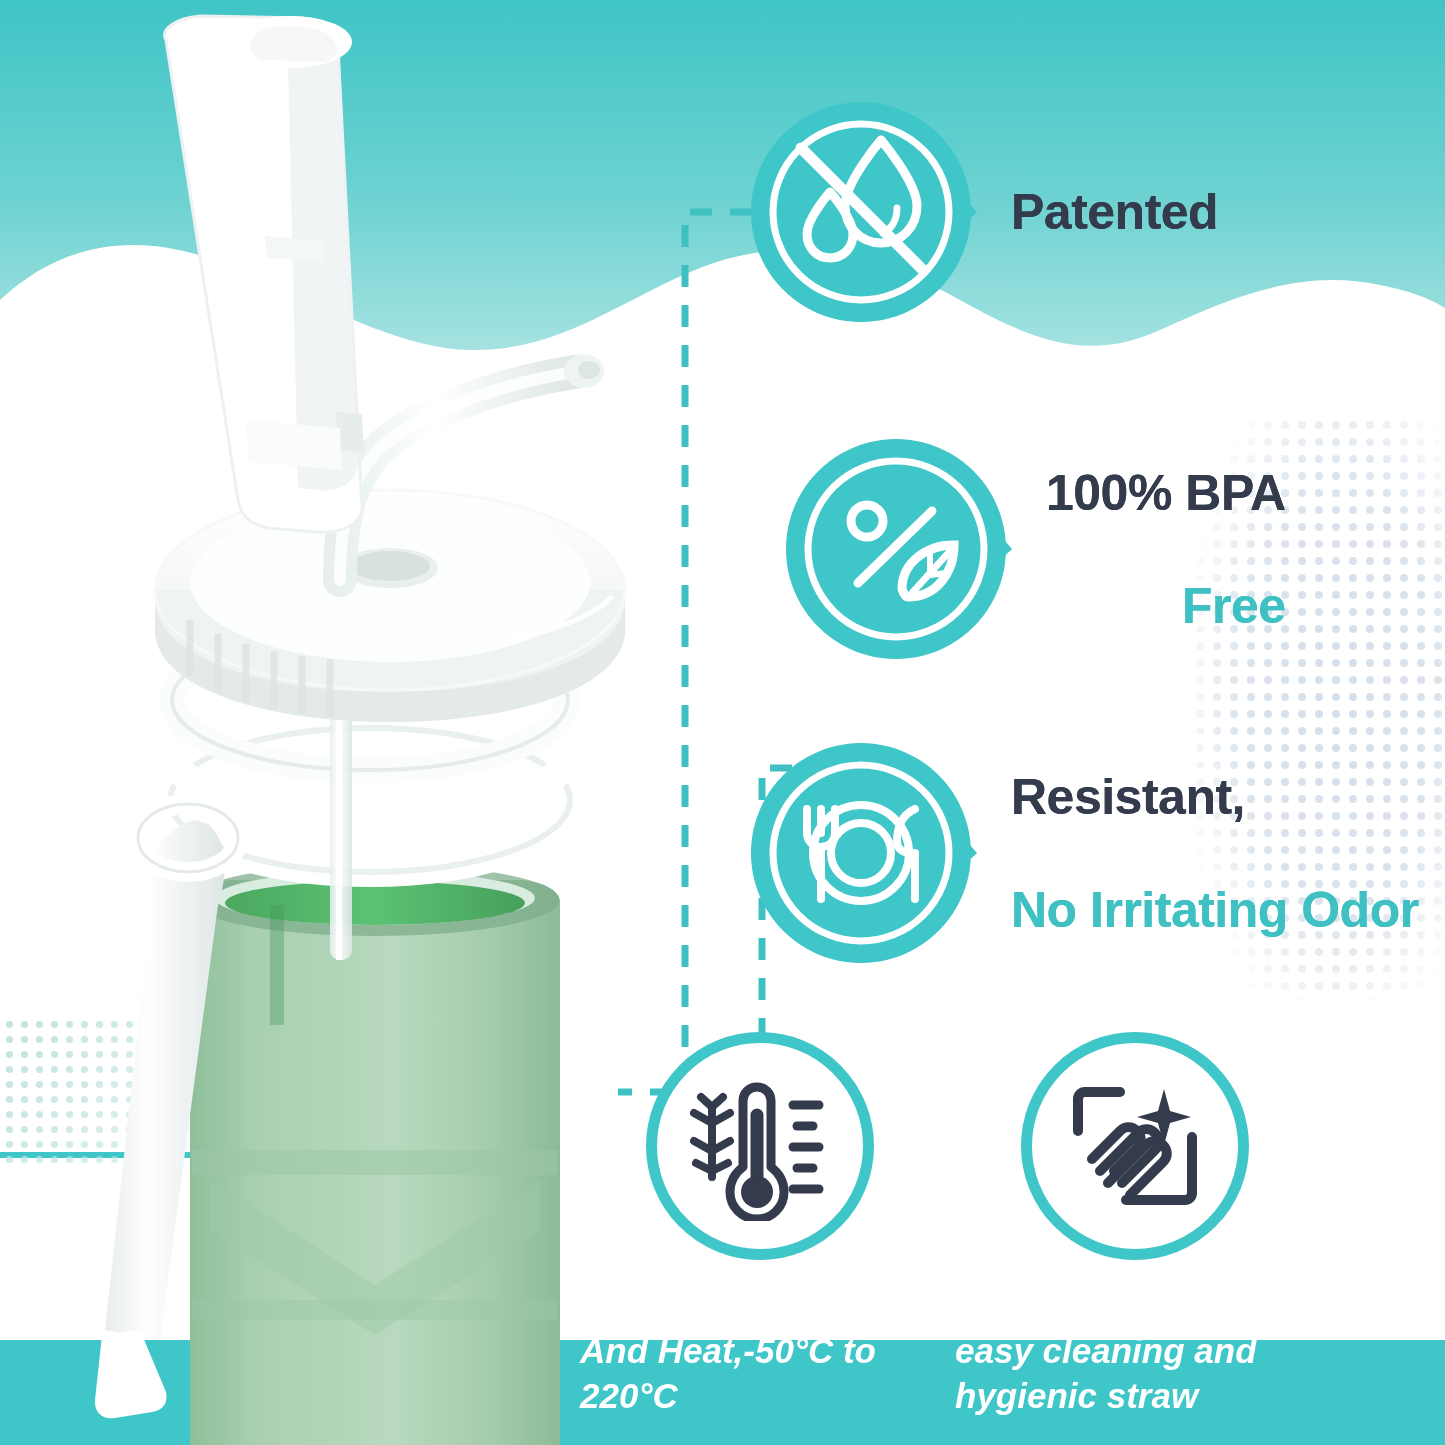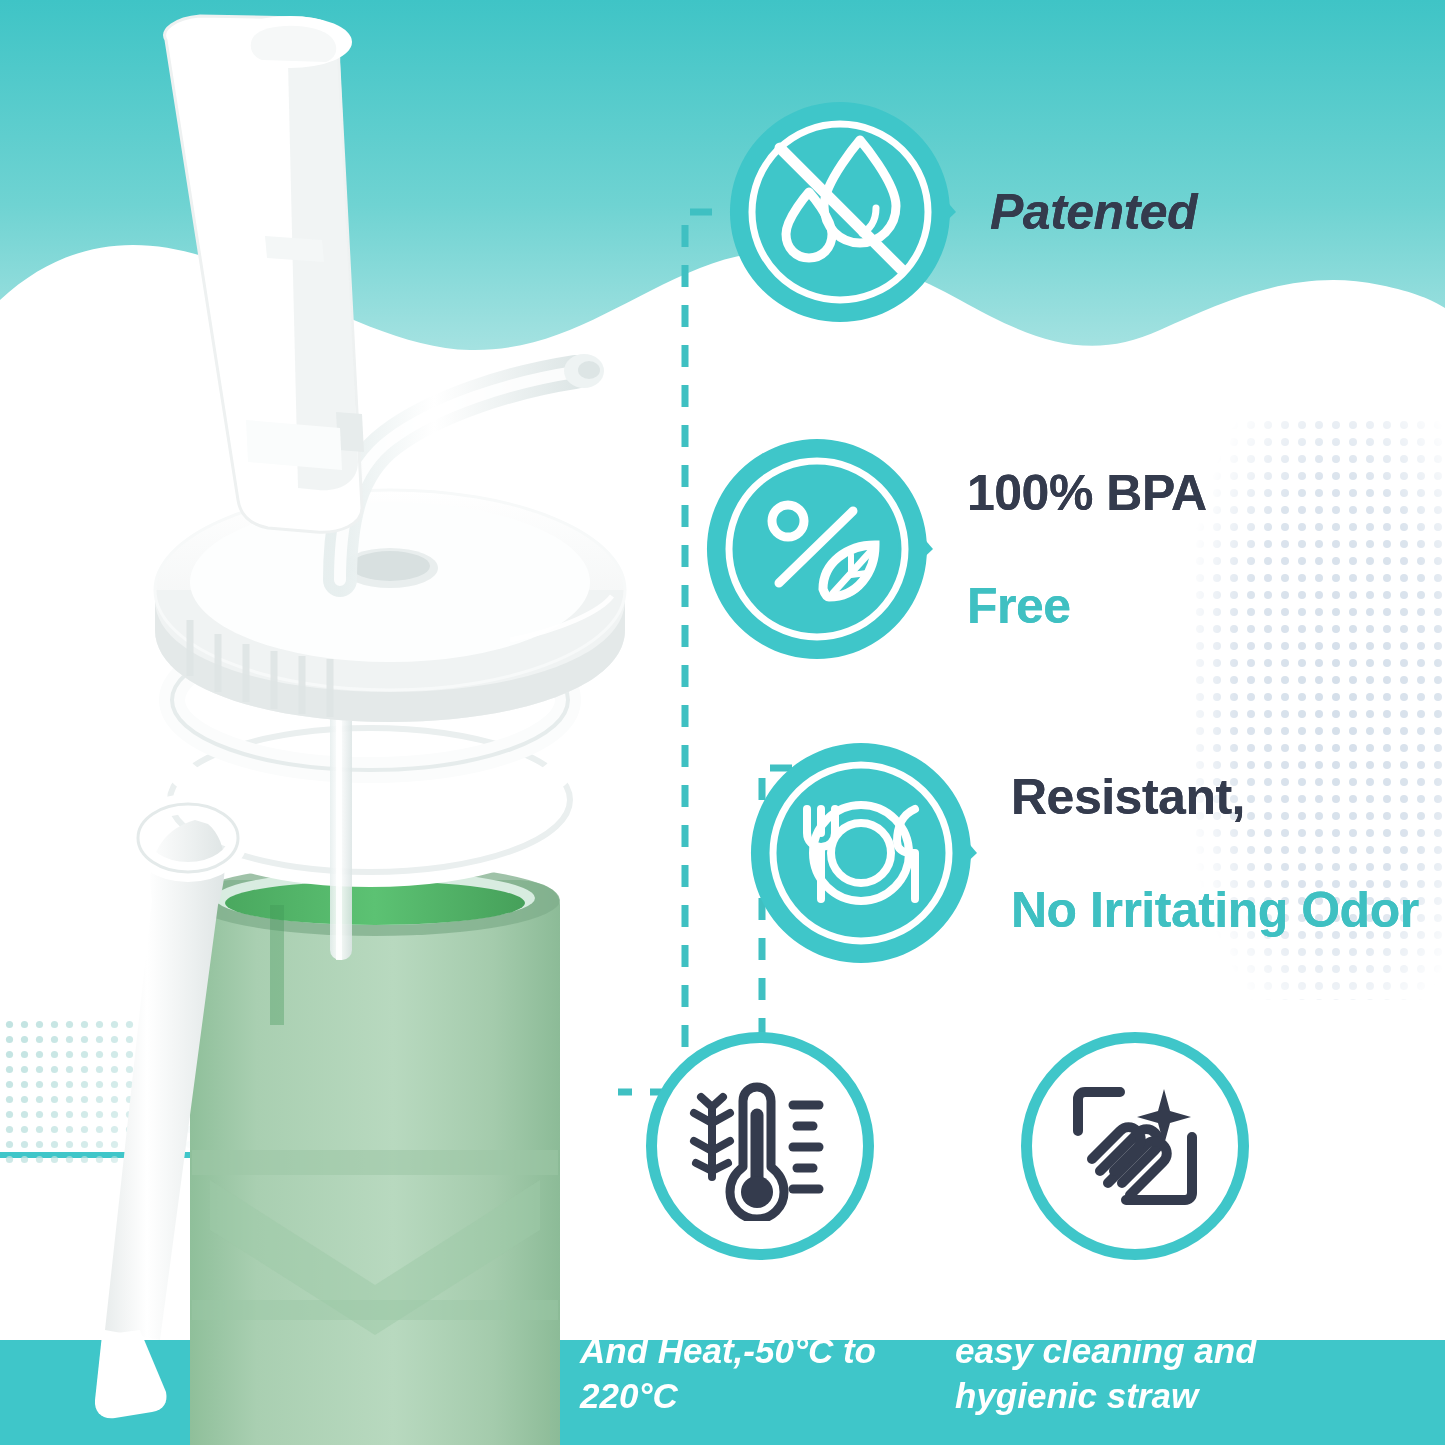--- a/index.html
+++ b/index.html
@@ -46,22 +46,22 @@
     font-size:50px;line-height:1.13;font-weight:bold;
     letter-spacing:-0.5px;
     font-family:"Liberation Sans", sans-serif;
     font-stretch:condensed;
     color:#343b4d;
     text-shadow:0 0 0.4px currentColor;
     white-space:pre-line;
   }
   .feat-text .accent{color:#3fc0c2;}
 
-  #feature-1{left:724px;top:96px;font-style:italic;}
-  #feature-2{left:701px;top:408px;}
+  #feature-1{left:745px;top:96px;}
+  #feature-2{left:780px;top:408px;text-align:right;}
   #feature-3{left:745px;top:712px;}
 
   .feat-line{display:block;}
 
   
   .bottom-feature{position:absolute;width:360px;}
   #bottom-feature-1{left:580px;top:1032px;}
   #bottom-feature-2{left:955px;top:1032px;}
   .circle-icon{
     width:228px;height:228px;margin:0 auto;border-radius:50%;

